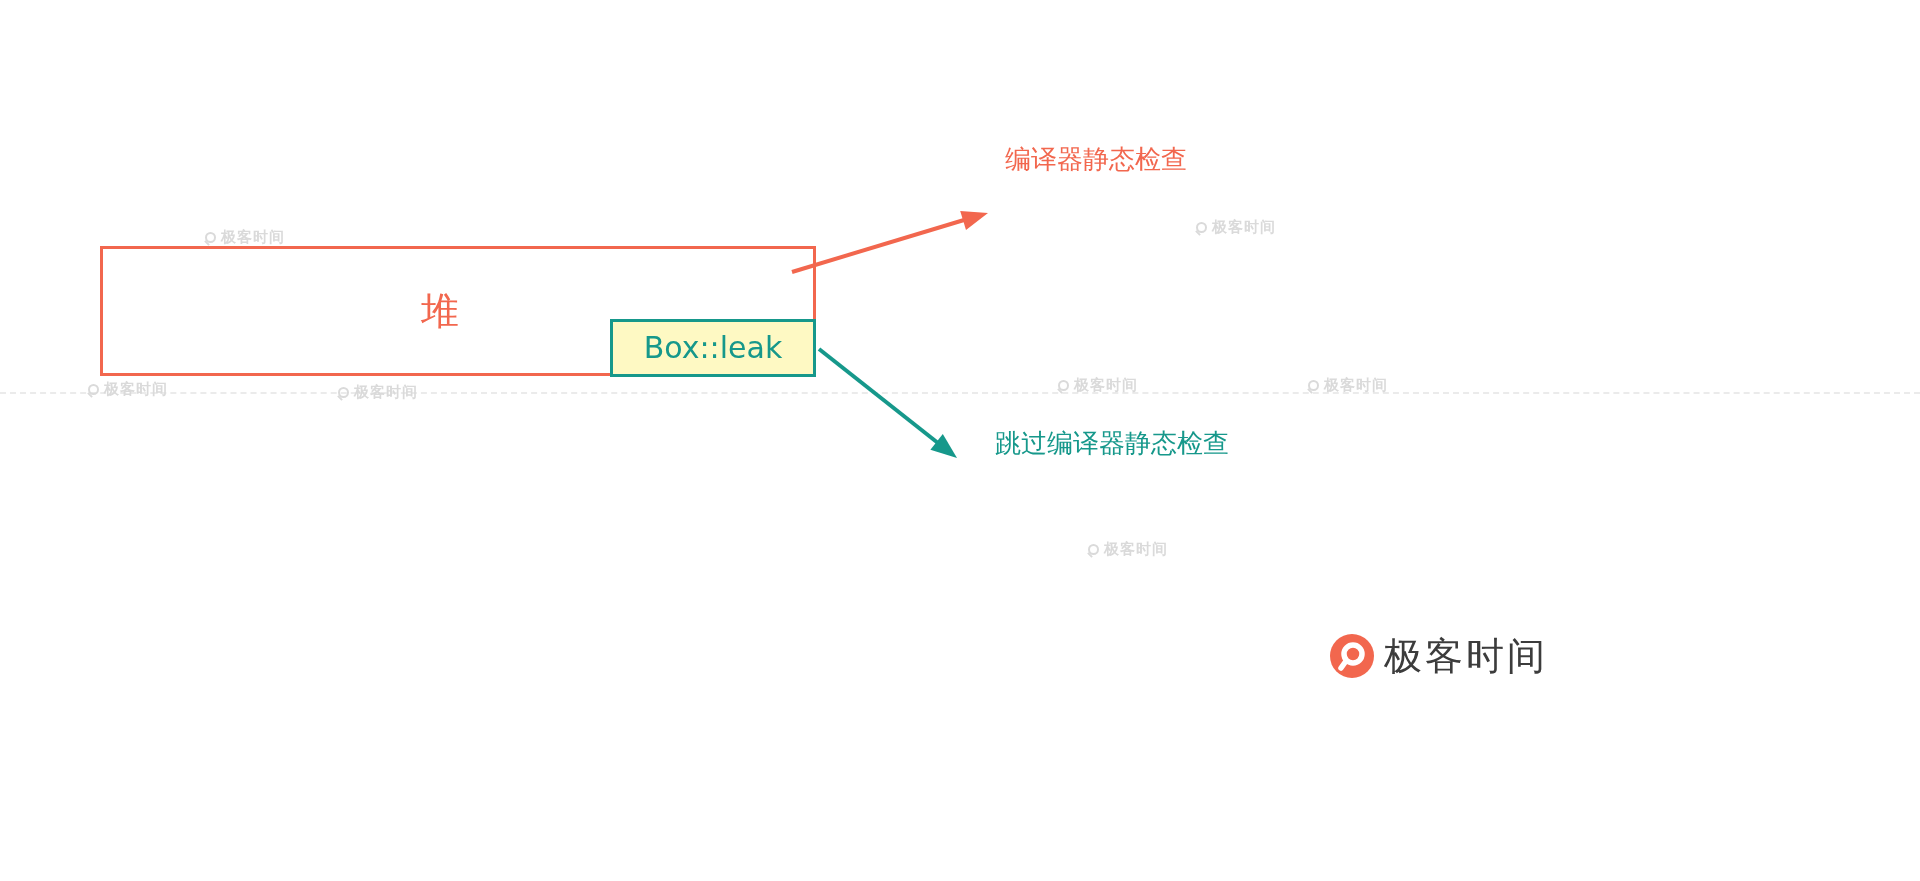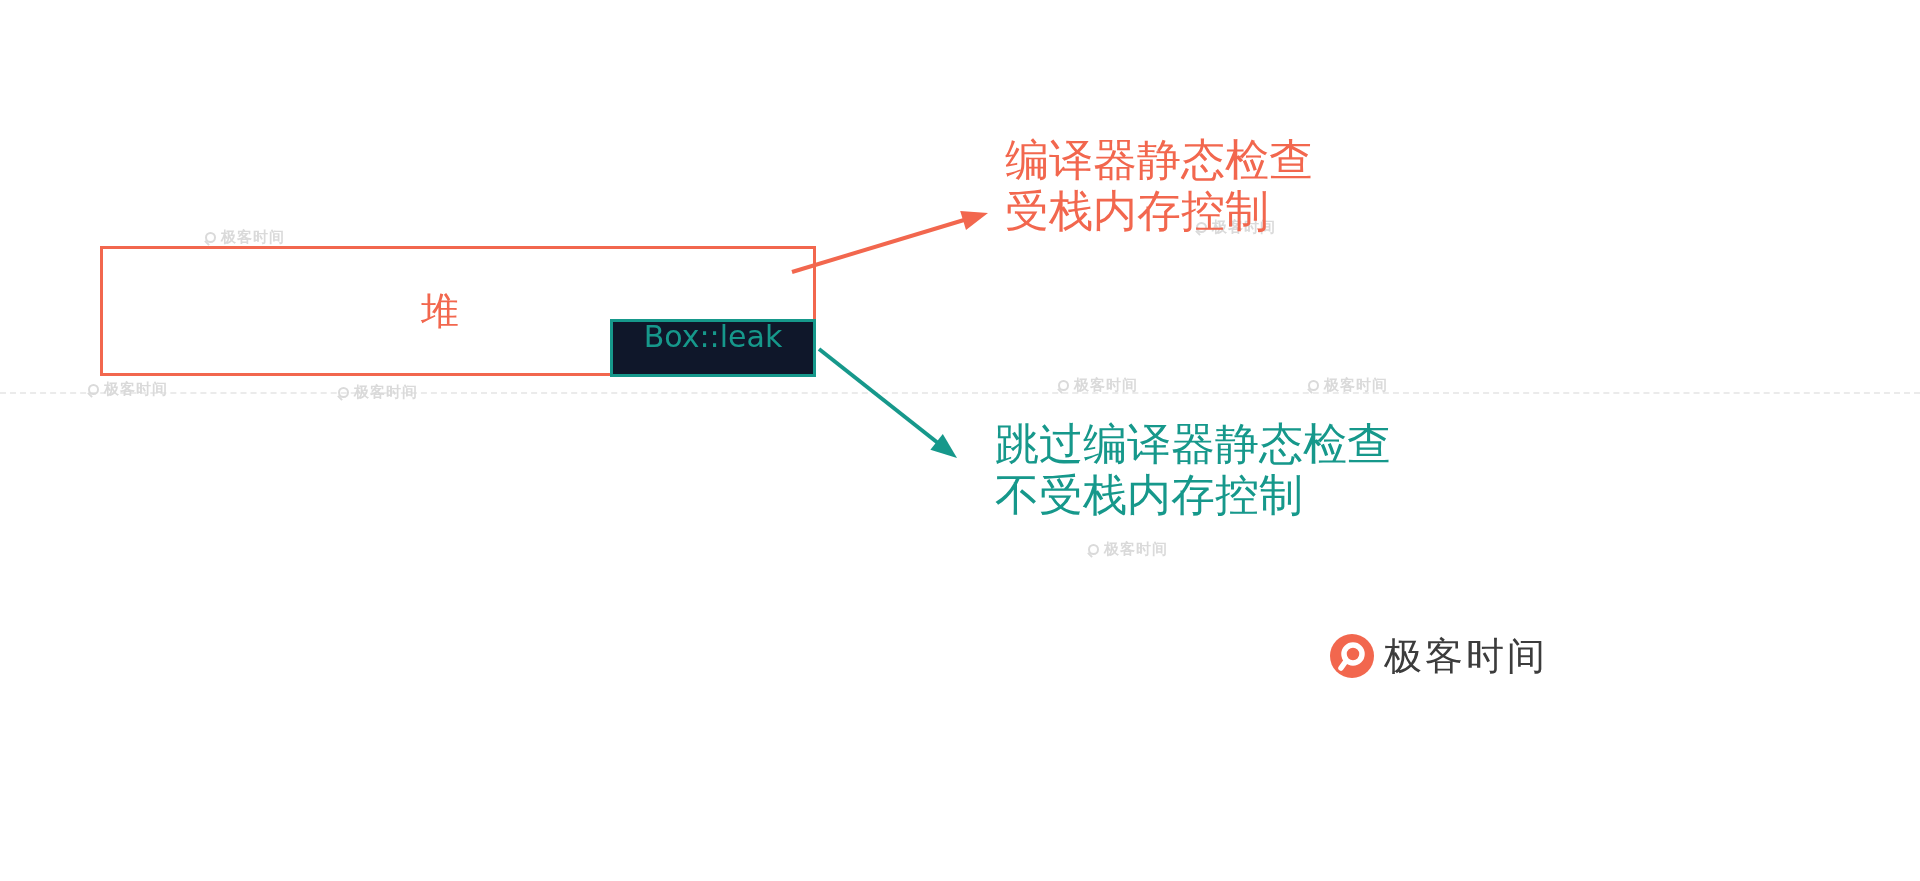--- a/index.html
+++ b/index.html
@@ -24,32 +24,32 @@
   .wm-icon::after{content:"";position:absolute;left:-3px;bottom:-3px;width:6px;height:2px;
     background:currentColor;transform:rotate(45deg);}
 
   
   .heap-rect{position:absolute;left:100px;top:246px;width:716px;height:130px;
     border:3px solid var(--orange);display:flex;align-items:center;justify-content:center;}
   .heap-label{color:var(--orange);font-size:38px;line-height:1;transform:translateX(-18px);}
 
   
   .leak-rect{position:absolute;left:610px;top:319px;width:206px;height:58px;
-    border:3px solid var(--teal);background:#0f172a;display:flex;justify-content:center;z-index:3;}
+    border:3px solid var(--teal);background:#fef9c3;display:flex;align-items:center;justify-content:center;z-index:3;}
   .leak-label{color:var(--teal);font-size:30px;line-height:1;}
 
   
   .arrows{position:absolute;left:0;top:0;width:1920px;height:881px;pointer-events:none;z-index:2;}
   .orange-stroke{stroke:var(--orange);stroke-width:4;fill:none;}
   .orange-fill{fill:var(--orange);}
   .teal-stroke{stroke:var(--teal);stroke-width:4;fill:none;}
   .teal-fill{fill:var(--teal);}
 
   
-  .note{position:absolute;font-size:44px;line-height:51px;white-space:nowrap;z-index:4;}
+  .note{position:absolute;font-size:26px;line-height:51px;white-space:nowrap;z-index:4;font-family:Liberation Serif, serif;}
   .orange-note{left:1005px;top:134px;color:var(--orange);}
   .teal-note{left:995px;top:418px;color:var(--teal);}
 
   
   .brand{position:absolute;left:1330px;top:634px;display:flex;align-items:center;z-index:4;}
   .brand-logo{width:44px;height:44px;margin-right:10px;}
   .brand-text{color:var(--logo_text);font-size:38px;font-weight:500;letter-spacing:3px;line-height:1;}
 </style>
 </head>
 <body>
@@ -90,26 +90,24 @@
 
   <svg class="arrows" viewBox="0 0 1920 881" aria-hidden="true">
     <line class="orange-stroke" x1="792" y1="272" x2="964" y2="220"></line>
     <polygon class="orange-fill" points="988,213 966,230.1 960.2,210.9"></polygon>
     <line class="teal-stroke" x1="819" y1="349" x2="938" y2="443"></line>
     <polygon class="teal-fill" points="957,458 930.4,449.7 942.8,434.1"></polygon>
   </svg>
 
   <div class="note orange-note">
     <div>编译器静态检查</div>
-    <div>受栈内存控制</div>
   </div>
 
   <div class="note teal-note">
     <div>跳过编译器静态检查</div>
-    <div>不受栈内存控制</div>
   </div>
 
   <div class="brand">
     <svg class="brand-logo" viewBox="0 0 44 44" aria-hidden="true">
       <circle cx="22" cy="22" r="22" fill="#F2674E"></circle>
       <circle cx="23" cy="20" r="9" fill="none" stroke="#ffffff" stroke-width="5.5"></circle>
       <line x1="16" y1="27" x2="11" y2="34" stroke="#ffffff" stroke-width="5.5" stroke-linecap="round"></line>
     </svg>
     <span class="brand-text">极客时间</span>
   </div>

